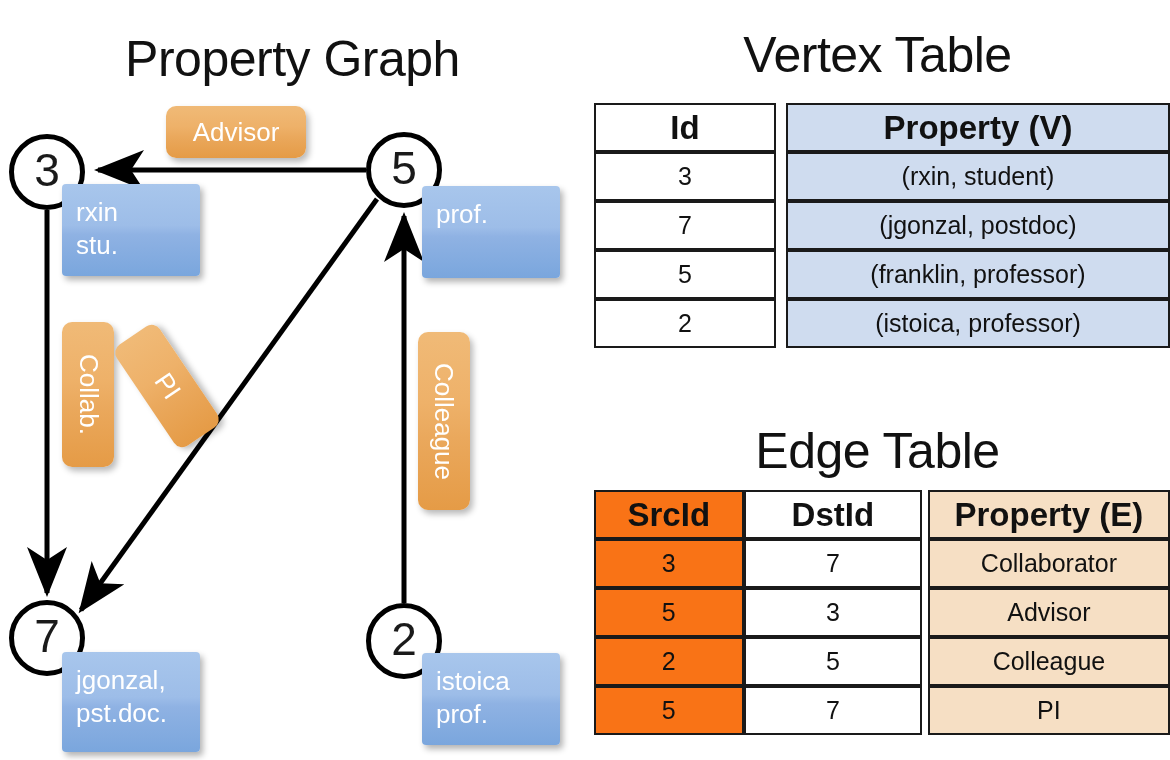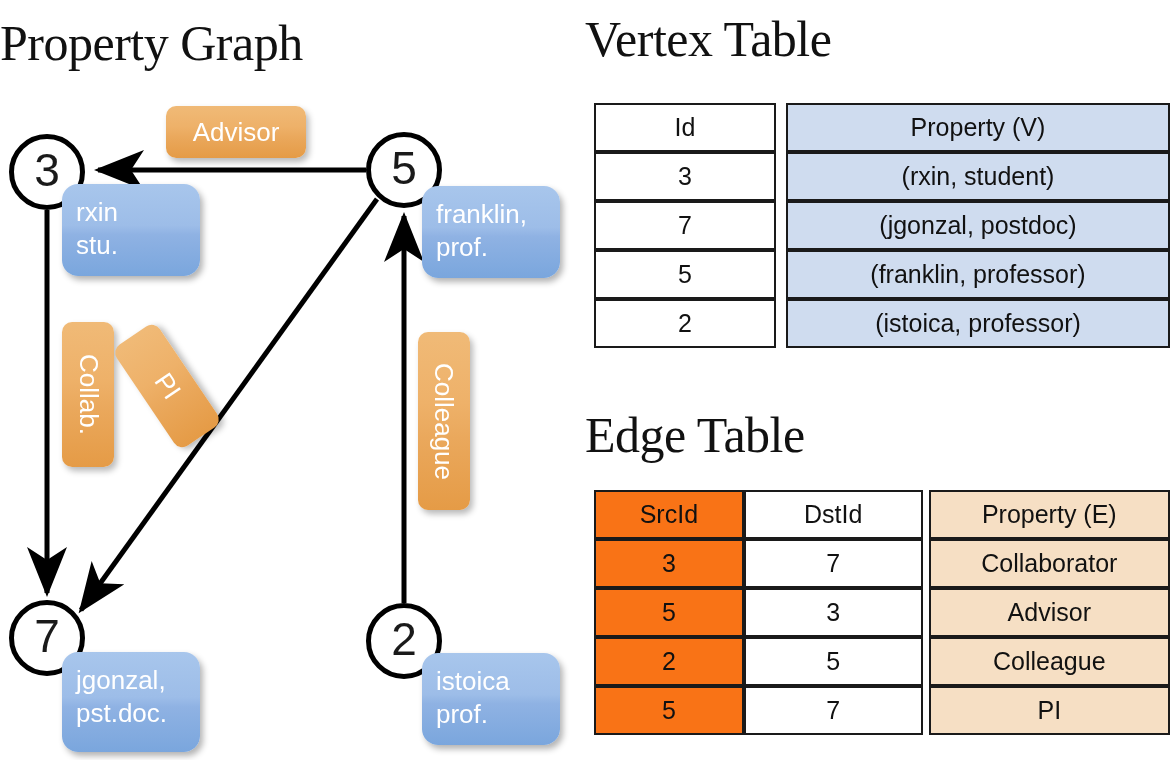--- a/index.html
+++ b/index.html
@@ -12,27 +12,28 @@
     height: 760px;
     position: relative;
     overflow: hidden;
     font-family: "Liberation Sans", sans-serif;
     color: #000000;
   }
 
   
   .title {
     position: absolute;
-    font-family: Liberation Serif, serif;
+    font-family: Liberation Sans, sans-serif;
     font-weight: 300;
     font-size: 50px;
     letter-spacing: -0.5px;
     color: #111111;
     white-space: nowrap;
-    text-align: left;
+    text-align: center;
+    margin-top: 16px;
   }
   #title-property-graph { left: 0px;   top: 14px;  width: 585px; }
   #title-vertex-table   { left: 585px; top: 10px;  width: 585px; }
   #title-edge-table     { left: 585px; top: 406px; width: 585px; }
 
   
   #graph-panel {
     position: absolute;
     left: 0; top: 0;
     width: 585px; height: 760px;
@@ -62,21 +63,21 @@
   .node span { position: relative; top: -2px; }
 
   #node-3 { left: 9px;   top: 134px; }
   #node-5 { left: 366px; top: 132px; }
   #node-7 { left: 9px;   top: 600px; }
   #node-2 { left: 366px; top: 603px; }
 
   
   .vbox {
     position: absolute;
-    border-radius: 16px;
+    border-radius: 4px;
     background: linear-gradient(to bottom, #a8c6ec 0%, #9dbde8 45%, #8fb2e3 55%, #7aa6dd 100%);
     box-shadow: 3px 4px 6px rgba(0,0,0,0.30);
     color: #ffffff;
     font-size: 26px;
     font-weight: 300;
     line-height: 1.28;
     padding: 12px 0 0 14px;
     box-sizing: border-box;
     z-index: 6;
   }
@@ -129,21 +130,21 @@
   }
   .tbl td, .tbl th {
     border: 2px solid #1a1a1a;
     text-align: center;
     font-weight: 300;
     padding: 0;
     height: 45px;
     line-height: 45px;
     white-space: nowrap;
   }
-  .tbl th { font-weight: normal; font-size: 25px; }
+  .tbl th { font-weight: bold; font-size: 33px; }
 
   
   #vertex-table {
     left: 594px; top: 103px;
   }
   #vertex-table .col-id   { width: 178px; background: #ffffff; }
   #vertex-table .col-prop { width: 380px; background: #cfdcef; }
   #vertex-table .gap      { border: none; width: 10px; background: #ffffff; }
 
   
@@ -191,21 +192,20 @@
   </div>
   <div class="node" id="node-2">
     <span>2</span>
   </div>
 
   <div class="vbox" id="vbox-rxin">
     <div>rxin</div>
     <div>stu.</div>
   </div>
   <div class="vbox" id="vbox-franklin">
-    <div>franklin,</div>
     <div>prof.</div>
   </div>
   <div class="vbox" id="vbox-jgonzal">
     <div>jgonzal,</div>
     <div>pst.doc.</div>
   </div>
   <div class="vbox" id="vbox-istoica">
     <div>istoica</div>
     <div>prof.</div>
   </div>

